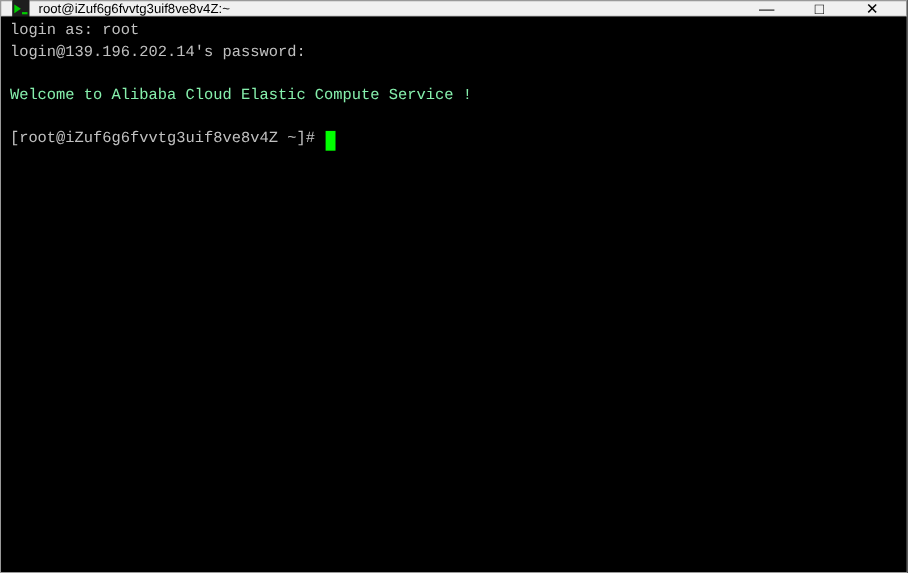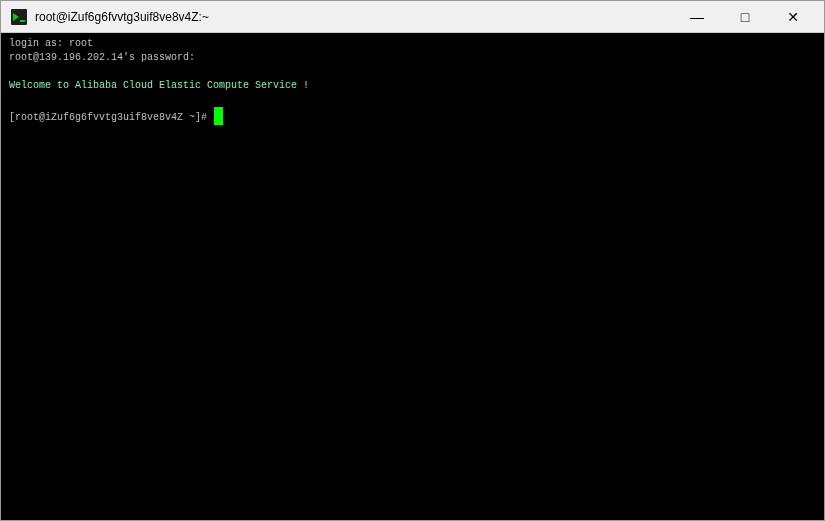--- a/index.html
+++ b/index.html
@@ -20,21 +20,21 @@
       width: 825px;
       height: 521px;
       border: 1px solid #999;
       display: flex;
       flex-direction: column;
       background: #000;
     }
 
     .title-bar {
       background: #f0f0f0;
-      height: 32px;
+      height: 14px;
       display: flex;
       align-items: center;
       padding: 0 8px;
       border-bottom: 1px solid #ccc;
       flex-shrink: 0;
     }
 
     .title-bar-icon {
       width: 20px;
       height: 20px;
@@ -74,21 +74,21 @@
       font-size: 14px;
       color: #000;
     }
 
     .terminal-body {
       flex: 1;
       background: #000;
       padding: 4px 8px;
       color: #c0c0c0;
       font-family: 'Courier New', Courier, monospace;
-      font-size: 10px;
+      font-size: 14px;
       line-height: 1.4;
       overflow: hidden;
       position: relative;
     }
 
     .terminal-line {
       white-space: pre;
       color: #c0c0c0;
     }
 
@@ -138,21 +138,21 @@
         <span>□</span>
       </button>
       <button class="title-bar-btn close">
         <span>✕</span>
       </button>
     </div>
   </div>
 
   <div class="terminal-body">
     <div class="terminal-line">login as: root</div>
-    <div class="terminal-line">root@139.196.202.14's password:</div>
+    <div class="terminal-line">login@139.196.202.14's password:</div>
     <div class="terminal-line">&nbsp;</div>
     <div class="terminal-line welcome">Welcome to Alibaba Cloud Elastic Compute Service !</div>
     <div class="terminal-line">&nbsp;</div>
     <div class="terminal-prompt">
       <span class="prompt-text">[root@iZuf6g6fvvtg3uif8ve8v4Z ~]# </span>
       <span class="cursor"></span>
     </div>
   </div>
 </div>
 

